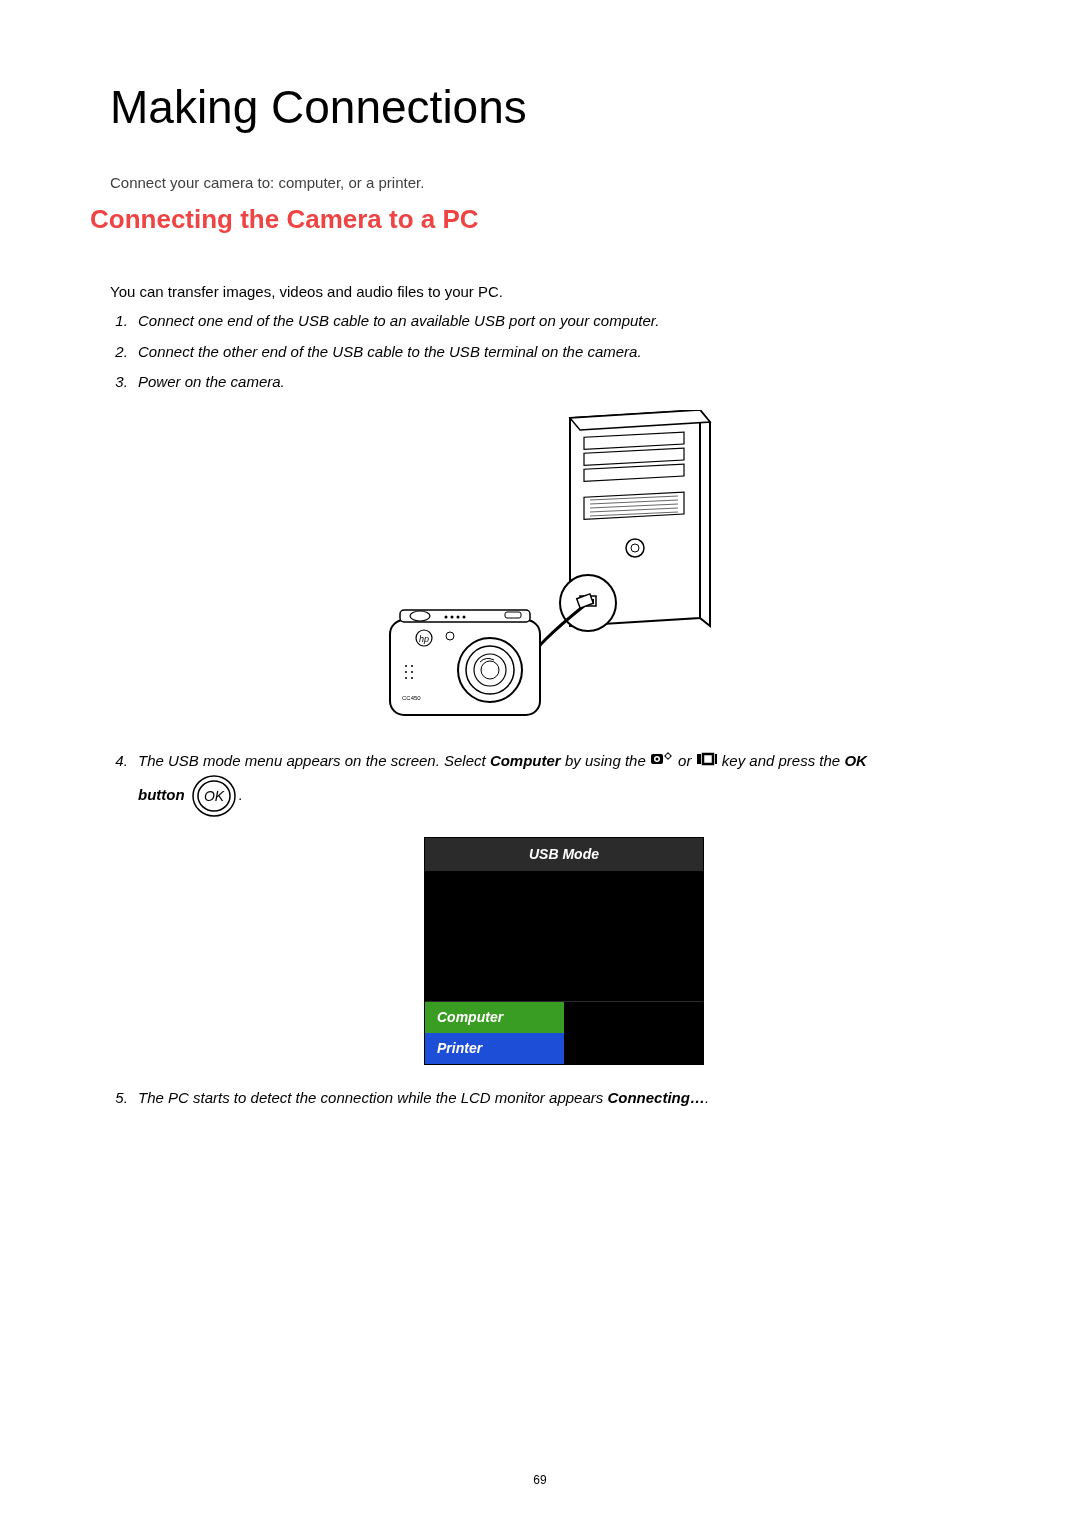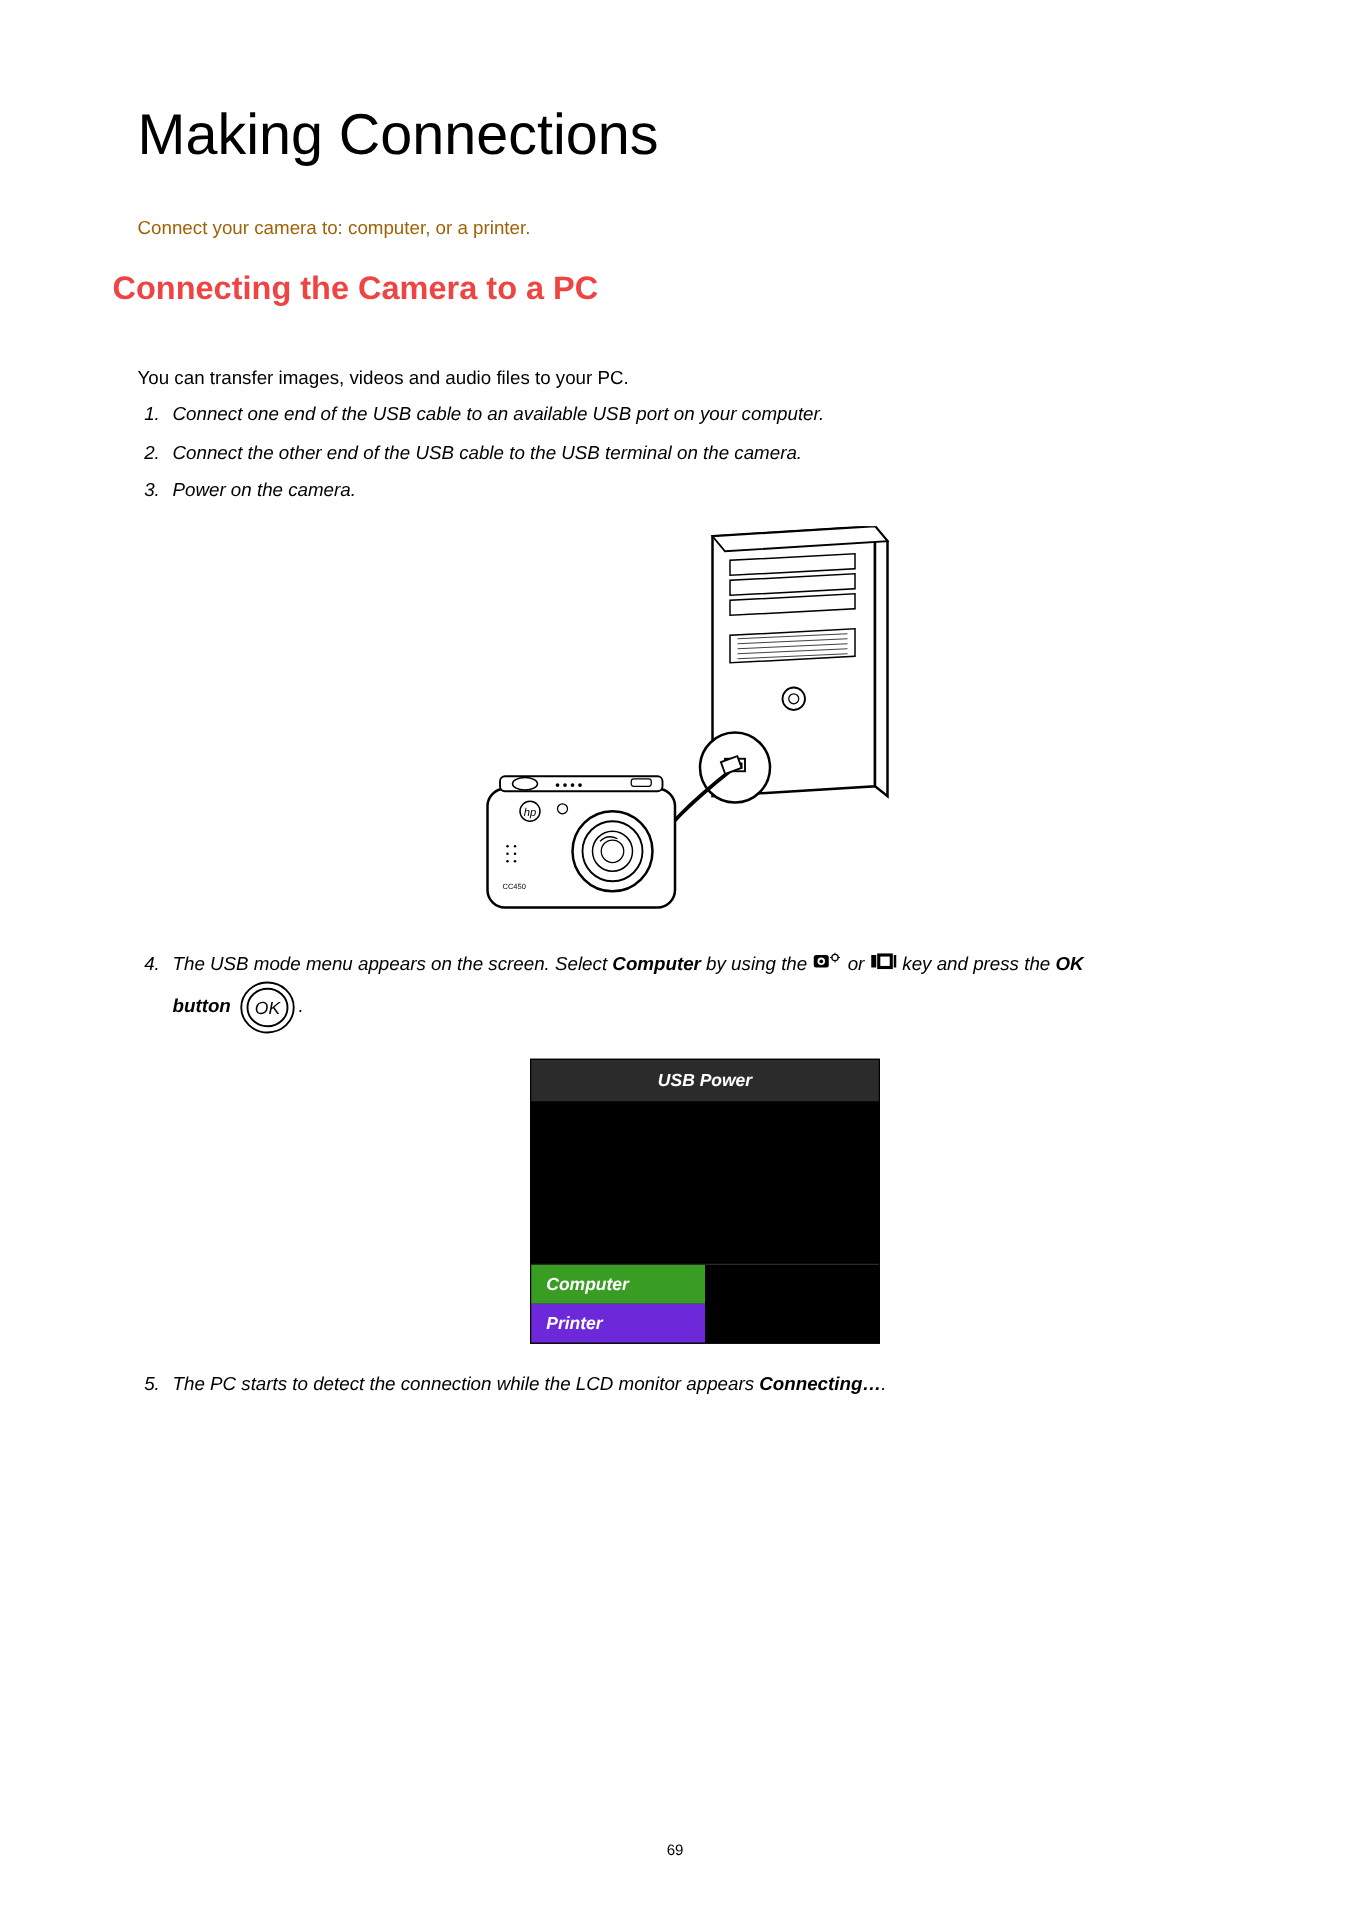--- a/index.html
+++ b/index.html
@@ -14,22 +14,22 @@
   .page-title {
     font-size: 46px;
     font-weight: normal;
     margin-bottom: 40px;
     color: #000;
     margin-left: 20px;
   }
   .intro-text {
     font-size: 15px;
     margin-left: 20px;
-    margin-bottom: 24px;
-    color: #a16207;
+    margin-bottom: 13px;
+    color: #404040;
   }
   .section-title {
     font-size: 26px;
     font-weight: bold;
     margin-bottom: 20px;
     color: #ef4444;
   }
   .body-text {
     font-size: 15px;
     margin-left: 20px;
@@ -86,21 +86,21 @@
     height: 130px;
   }
   .usb-mode-options {
     border-top: 1px solid #2b2b2b;
   }
   .usb-mode-option {
     padding: 5px 12px;
     font-size: 14px;
     font-weight: bold;
     color: #fff;
-    background: #6d28d9;
+    background: #1d4ed8;
     width: 50%;
   }
   .usb-mode-option.selected {
     background: #3a9d23;
   }
   .page-number {
     position: absolute;
     bottom: 40px;
     left: 0;
     right: 0;
@@ -216,21 +216,21 @@
     <span class="bold">button</span>
     <span class="inline-icon ok-button-icon">
       <svg width="46" height="46" viewBox="0 0 46 46">
         <ellipse cx="23" cy="23" rx="21" ry="20" fill="#fff" stroke="#000" stroke-width="1.5"></ellipse>
         <ellipse cx="23" cy="23" rx="16" ry="15" fill="#fff" stroke="#000" stroke-width="1.5"></ellipse>
         <text x="23" y="28" font-size="14" text-anchor="middle" font-family="Arial">OK</text>
       </svg>
     </span><span>.</span>
 
     <div class="usb-mode-screen">
-      <div class="usb-mode-header">USB Power</div>
+      <div class="usb-mode-header">USB Mode</div>
       <div class="usb-mode-body"></div>
       <div class="usb-mode-options">
         <div class="usb-mode-option selected">Computer</div>
         <div class="usb-mode-option">Printer</div>
       </div>
     </div>
   </li>
   <li>
     <span>The PC starts to detect the connection while the LCD monitor appears </span><span class="bold">Connecting…</span><span>.</span>
   </li>

